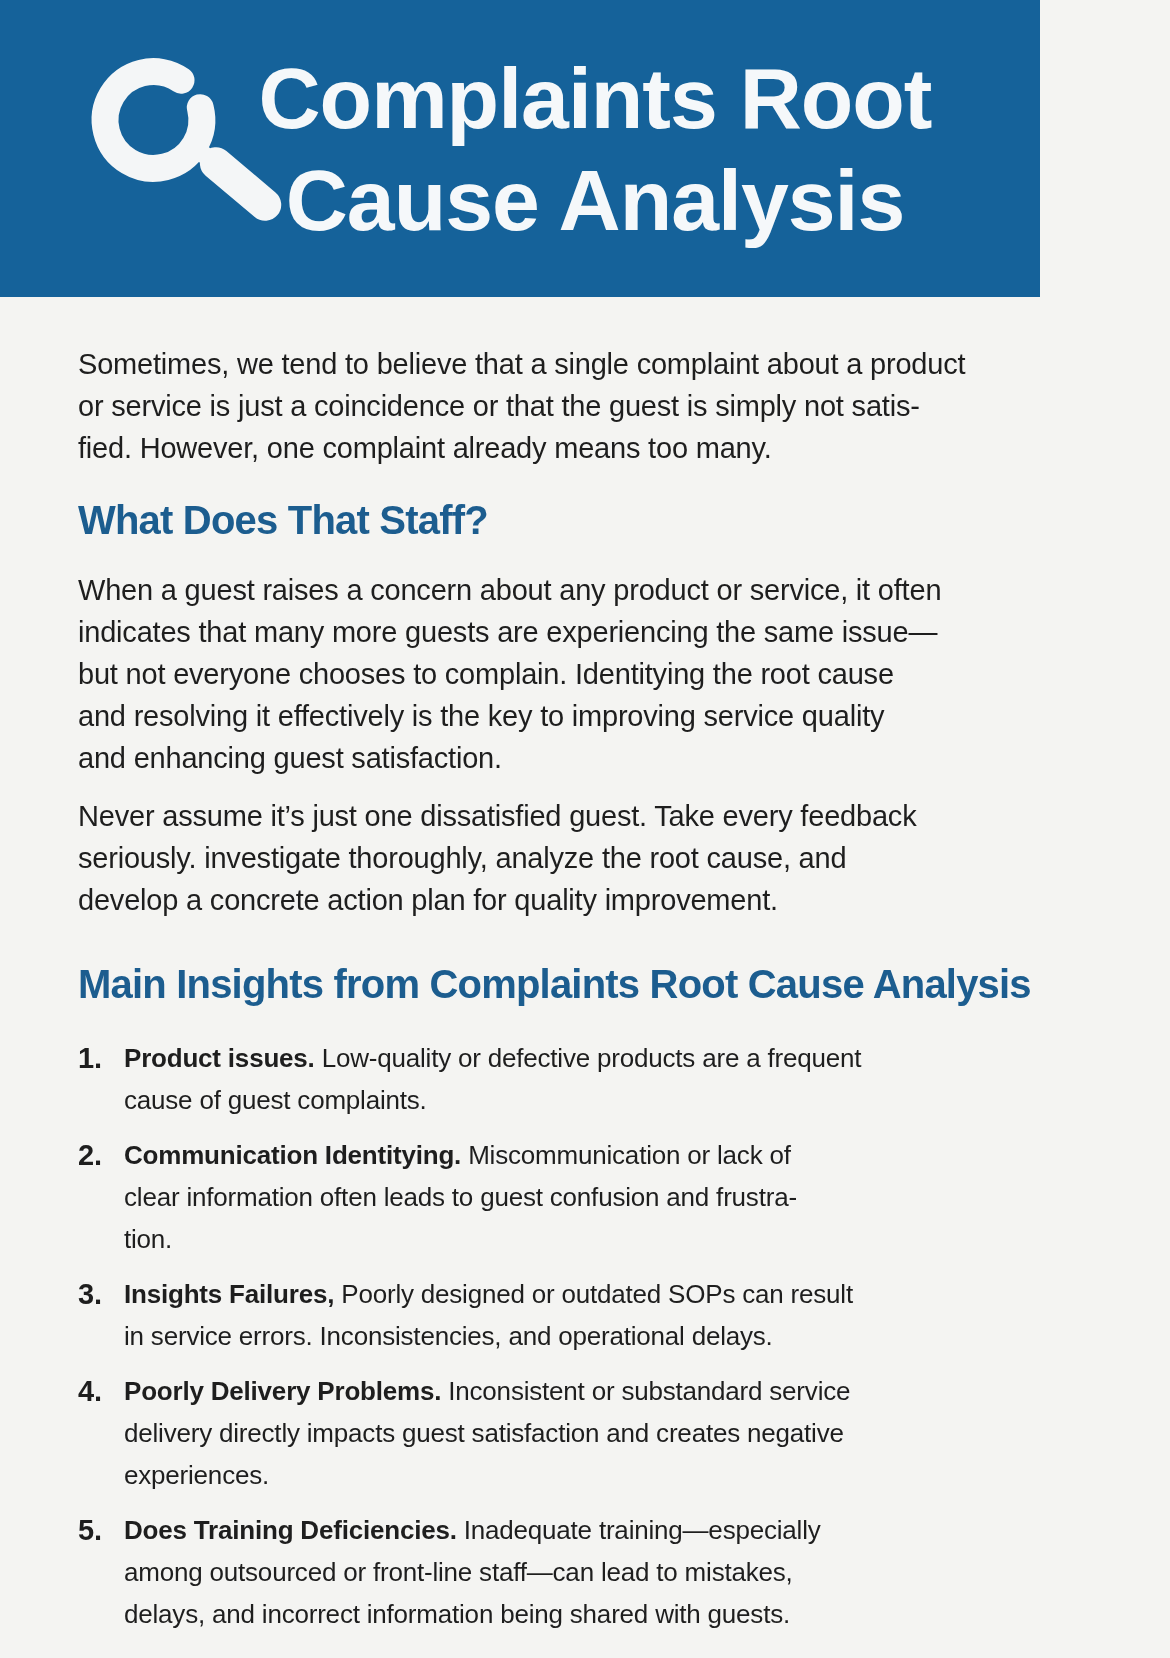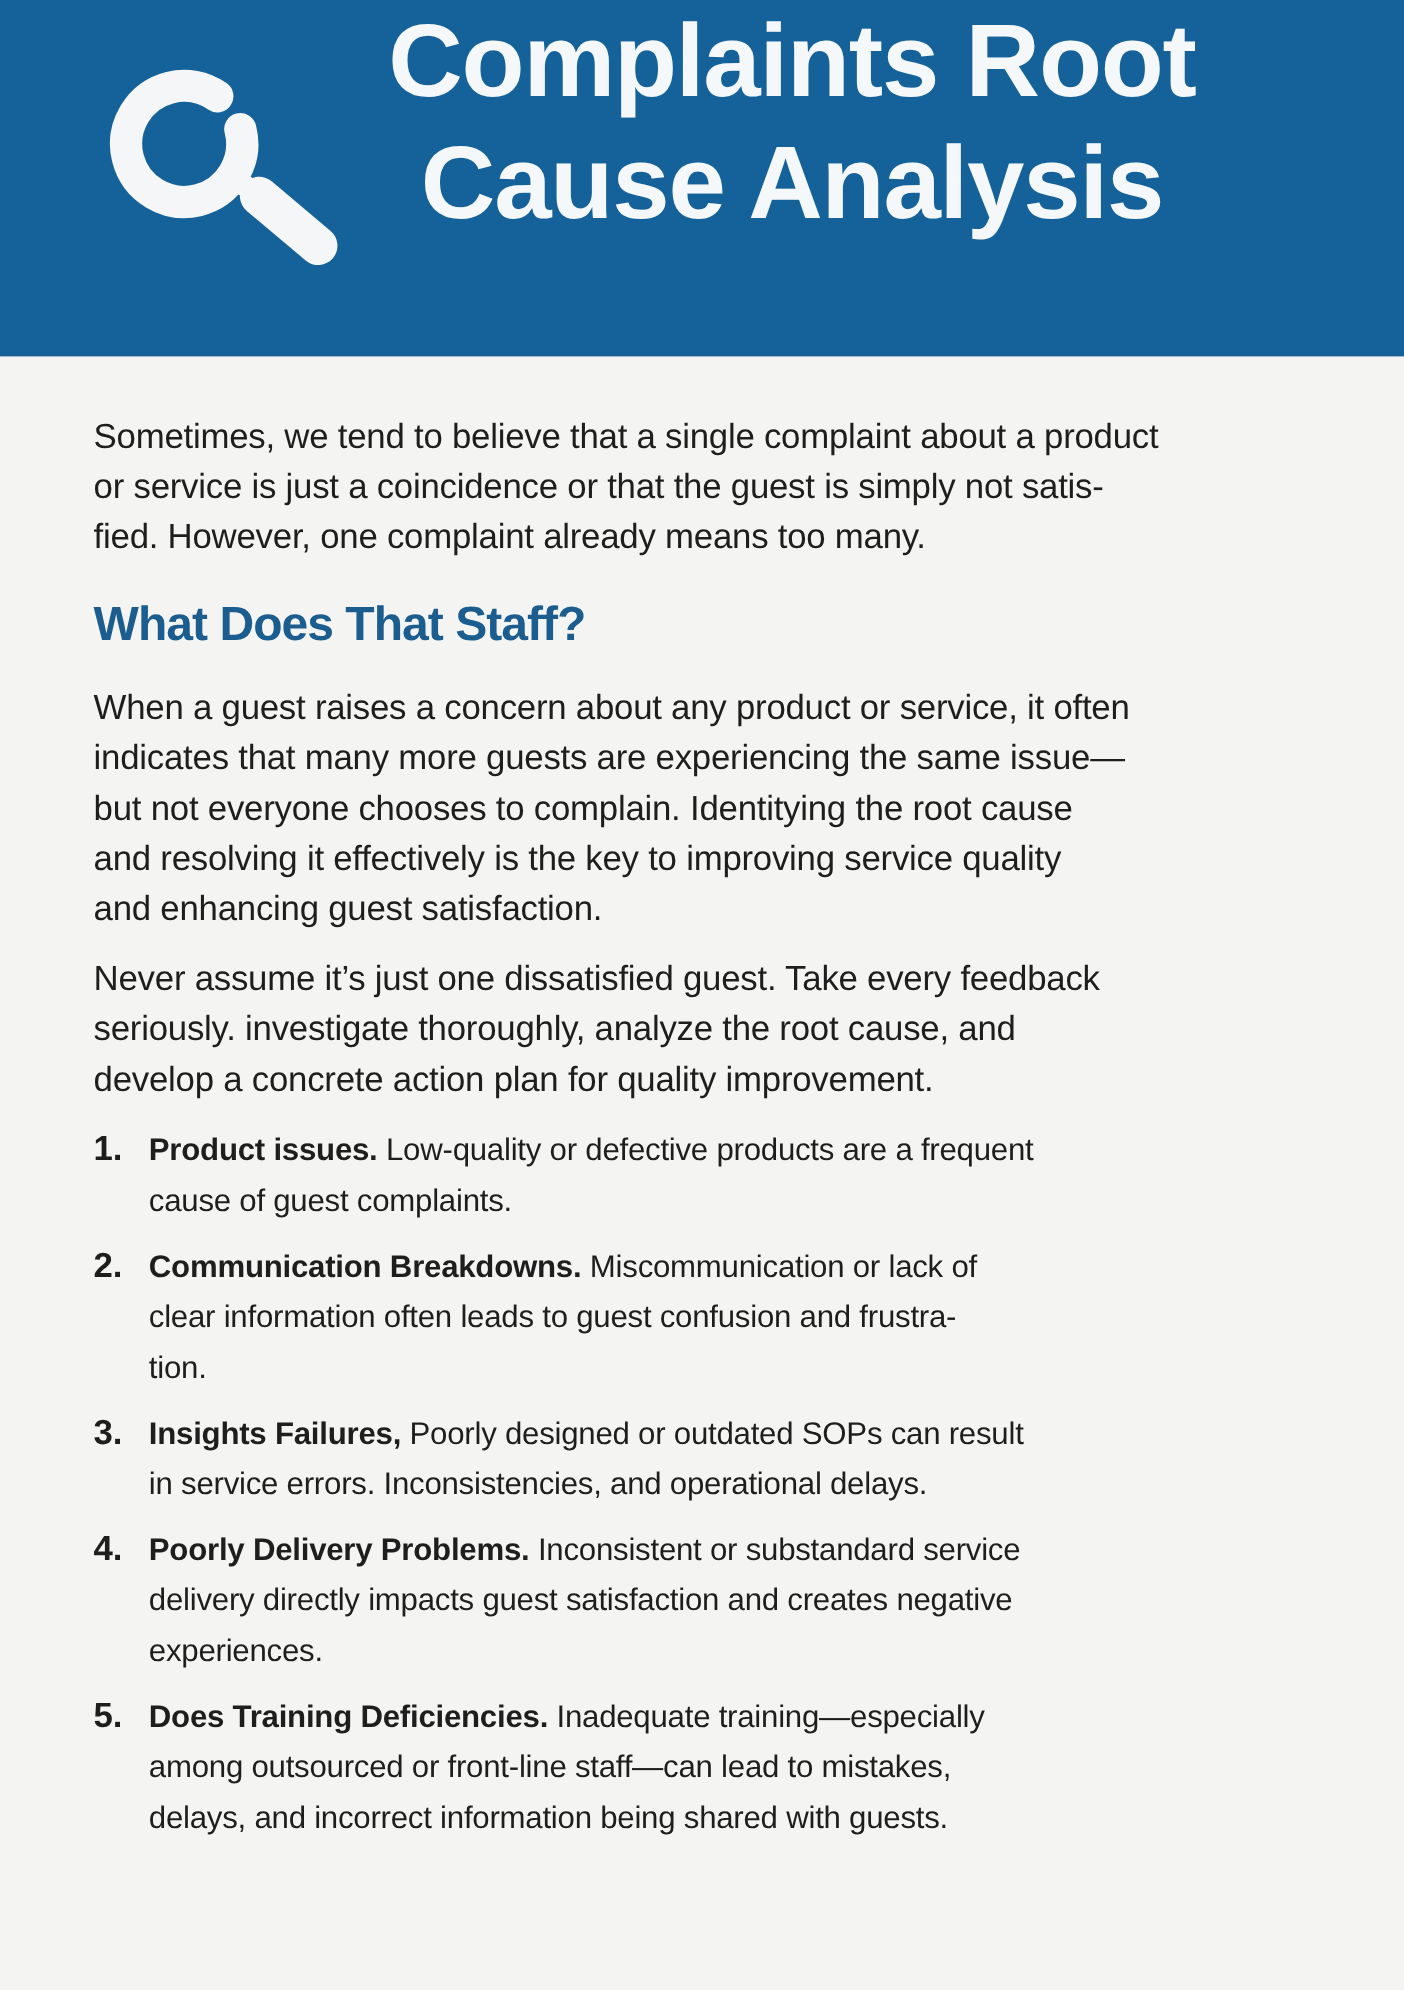--- a/index.html
+++ b/index.html
@@ -12,23 +12,23 @@
   *{margin:0;padding:0;box-sizing:border-box;}
   html,body{width:1170px;}
   body{
     width:1170px;height:1658px;overflow:hidden;
     background:var(--page-bg);
     font-family:"Liberation Sans",sans-serif;
     color:var(--text-color);
   }
   .banner{
     position:relative;
-    width:1170px;height:297px;
+    width:1040px;height:297px;
     background:var(--header-bg);
-    display:flex;
+    display:flex;align-items:center;
   }
   .banner .icon-wrap{
     position:absolute;left:68px;top:42px;
     width:230px;height:215px;
   }
   .page-title{
     flex:1;
     padding-left:150px;
     text-align:center;
     color:var(--title-color);
@@ -103,32 +103,33 @@
     <p class="body-text">When a guest raises a concern about any product or service, it often
 indicates that many more guests are experiencing the same issue—
 but not everyone chooses to complain. Identitying the root cause
 and resolving it effectively is the key to improving service quality
 and enhancing guest satisfaction.</p>
 
     <p class="body-text">Never assume it’s just one dissatisfied guest.  Take every feedback
 seriously. investigate thoroughly, analyze the root cause, and
 develop a concrete action plan for quality improvement.</p>
 
+    <h2 class="section-heading second">Main Insights from Complaints Root Cause Analysis</h2>
 
     <div class="insights-list">
 
       <div class="list-item">
         <span class="num">1.</span>
         <span class="item-text"><b>Product issues.</b><span> Low-quality or defective products are a frequent
 cause of guest complaints.</span></span>
       </div>
 
       <div class="list-item">
         <span class="num">2.</span>
-        <span class="item-text"><b>Communication Breakdowns.</b><span> Miscommunication or lack of
+        <span class="item-text"><b>Communication Identitying.</b><span> Miscommunication or lack of
 clear information often leads to guest confusion and frustra-
 tion.</span></span>
       </div>
 
       <div class="list-item">
         <span class="num">3.</span>
         <span class="item-text"><b>Insights Failures,</b><span> Poorly designed or outdated SOPs can result
 in service errors. Inconsistencies, and operational delays.</span></span>
       </div>
 

